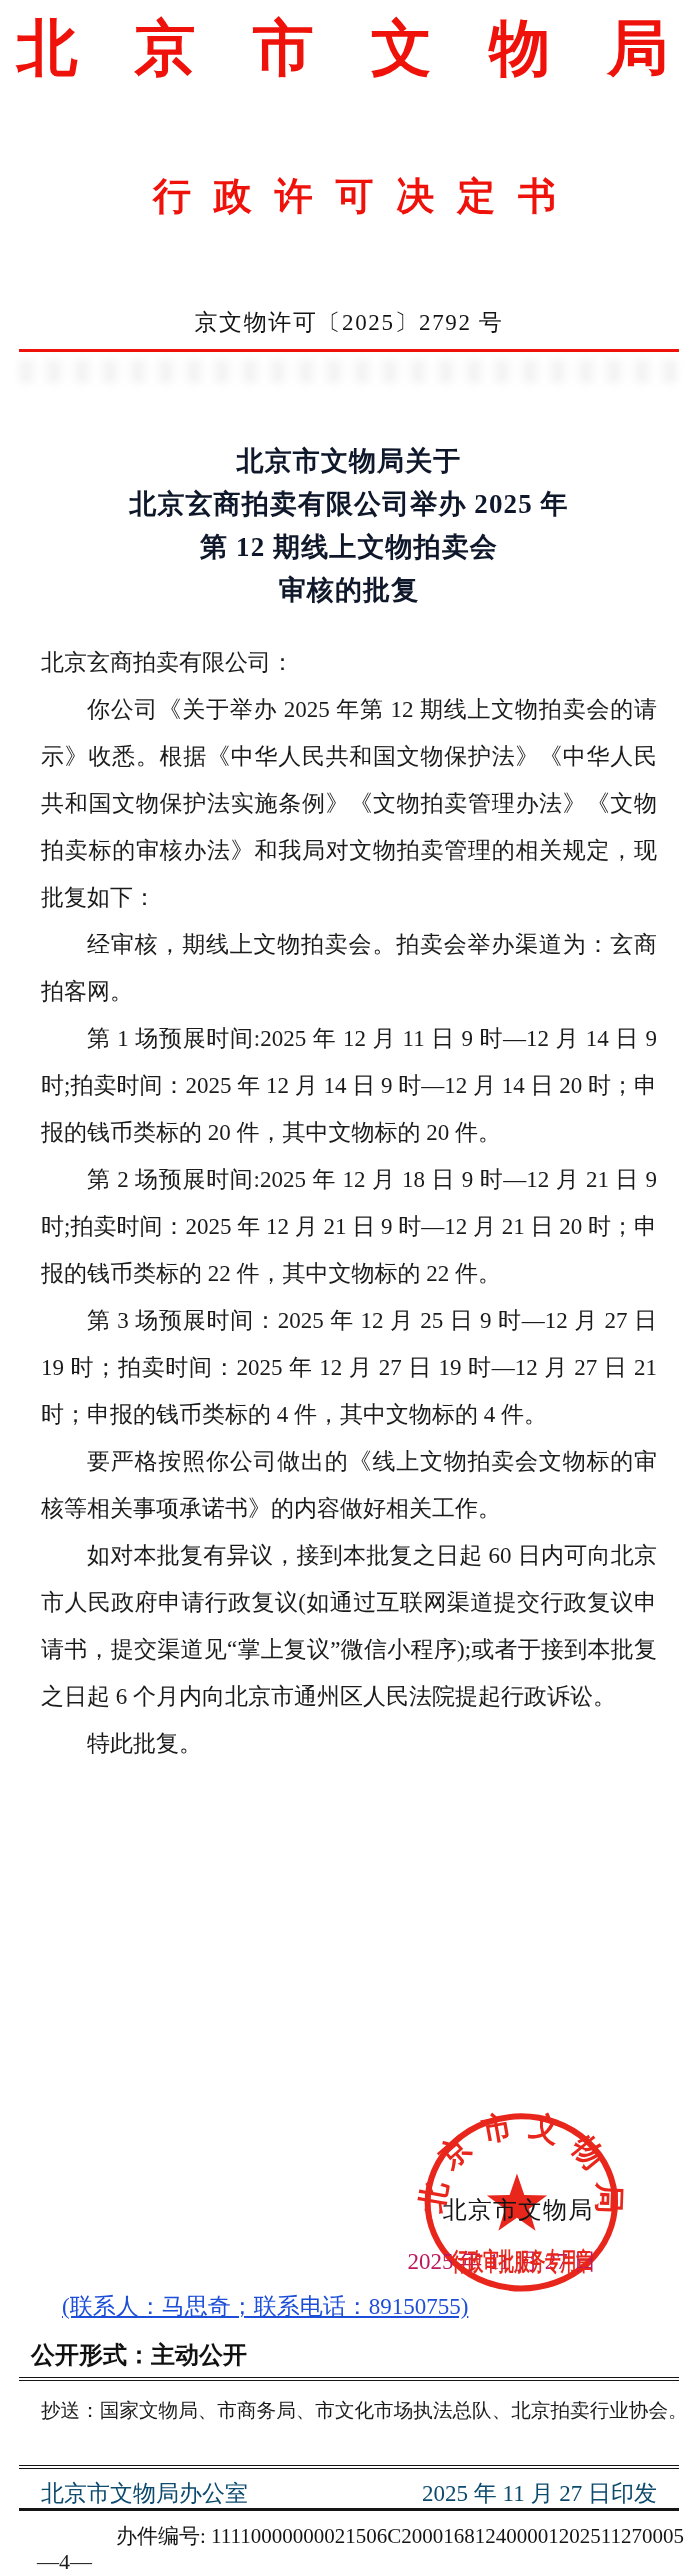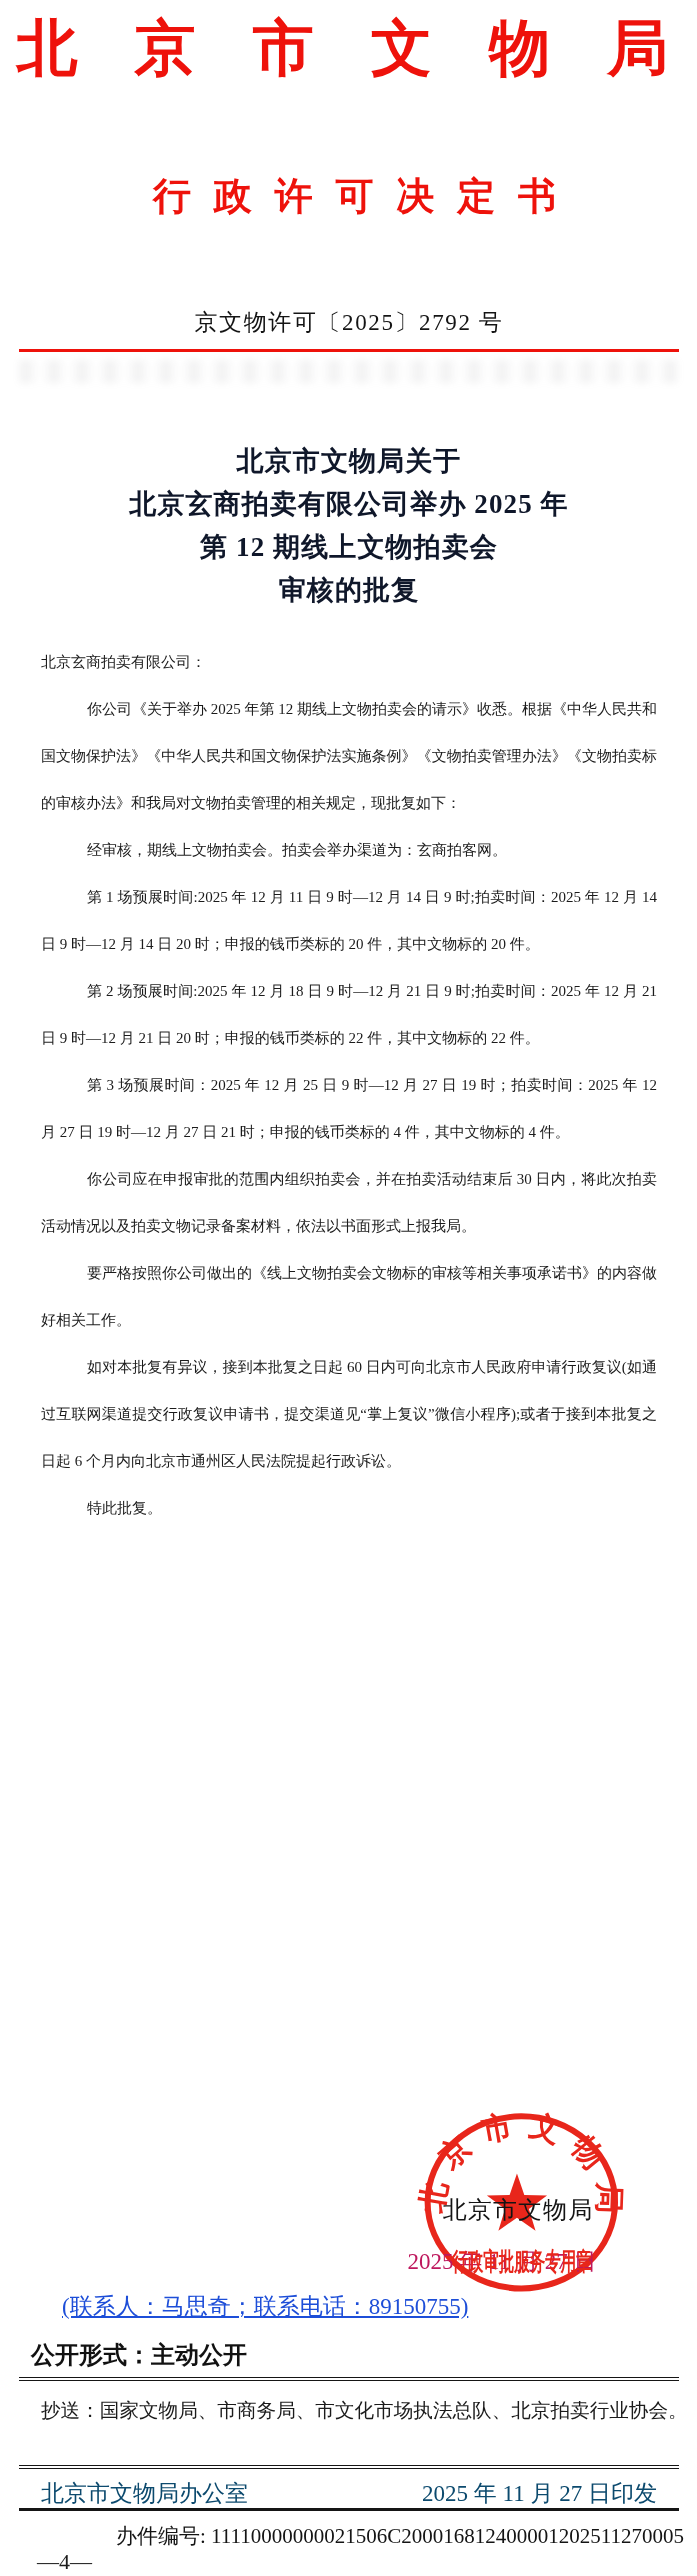--- a/index.html
+++ b/index.html
@@ -39,21 +39,21 @@
   }
   
   .title-block{
     position:absolute; top:408px; left:22px; width:654px;
     text-align:center; font-weight:700; color:#0f172a;
     font-size:27px; line-height:43px; letter-spacing:1.1px;margin-top:32px;
   }
   
   .body-block{
     position:absolute; top:639px; left:41px; width:616px;
-    font-size:15px; line-height:47px; color:#1b1b1b;
+    font-size:23px; line-height:47px; color:#1b1b1b;
     text-align:justify;
   }
   .body-block p{margin:0; text-indent:46px;}
   .body-block p.no-indent{text-indent:0;}
   
   .stamp-svg{position:absolute; left:417px; top:2100px; z-index:1;}
   .signer{
     position:absolute; top:2194px; left:518px; transform:translateX(-50%);
     font-size:24px; letter-spacing:1.1px; color:#141414; z-index:3; white-space:nowrap;
   }
@@ -141,21 +141,20 @@
     <div class="title-line">审核的批复</div>
   </div>
 
   <div class="body-block">
     <p class="no-indent">北京玄商拍卖有限公司：</p>
     <p>你公司《关于举办 2025 年第 12 期线上文物拍卖会的请示》收悉。根据《中华人民共和国文物保护法》《中华人民共和国文物保护法实施条例》《文物拍卖管理办法》《文物拍卖标的审核办法》和我局对文物拍卖管理的相关规定，现批复如下：</p>
     <p>经审核，期线上文物拍卖会。拍卖会举办渠道为：玄商拍客网。</p>
     <p>第 1 场预展时间:2025 年 12 月 11 日 9 时—12 月 14 日 9 时;拍卖时间：2025 年 12 月 14 日 9 时—12 月 14 日 20 时；申报的钱币类标的 20 件，其中文物标的 20 件。</p>
     <p>第 2 场预展时间:2025 年 12 月 18 日 9 时—12 月 21 日 9 时;拍卖时间：2025 年 12 月 21 日 9 时—12 月 21 日 20 时；申报的钱币类标的 22 件，其中文物标的 22 件。</p>
     <p>第 3 场预展时间：2025 年 12 月 25 日 9 时—12 月 27 日 19 时；拍卖时间：2025 年 12 月 27 日 19 时—12 月 27 日 21 时；申报的钱币类标的 4 件，其中文物标的 4 件。</p>
-    <p>你公司应在申报审批的范围内组织拍卖会，并在拍卖活动结束后 30 日内，将此次拍卖活动情况以及拍卖文物记录备案材料，依法以书面形式上报我局。</p>
     <p>要严格按照你公司做出的《线上文物拍卖会文物标的审核等相关事项承诺书》的内容做好相关工作。</p>
     <p>如对本批复有异议，接到本批复之日起 60 日内可向北京市人民政府申请行政复议(如通过互联网渠道提交行政复议申请书，提交渠道见“掌上复议”微信小程序);或者于接到本批复之日起 6 个月内向北京市通州区人民法院提起行政诉讼。</p>
     <p>特此批复。</p>
   </div>
 
   <svg class="stamp-svg" width="213" height="207" viewBox="0 0 390 380">
     <ellipse cx="191" cy="188" rx="172" ry="158" fill="none" stroke="#e8261b" stroke-width="11"></ellipse>
     <path id="arcPath" d="M 51.2 209.2 A 142 122 0 1 1 330.8 209.2" fill="none"></path>
     <text font-size="56" font-weight="700" fill="#e8261b" letter-spacing="24" font-family="'Liberation Serif','DejaVu Serif',serif">
       <textPath href="#arcPath" xlink:href="#arcPath" startOffset="0">北京市文物局</textPath>

